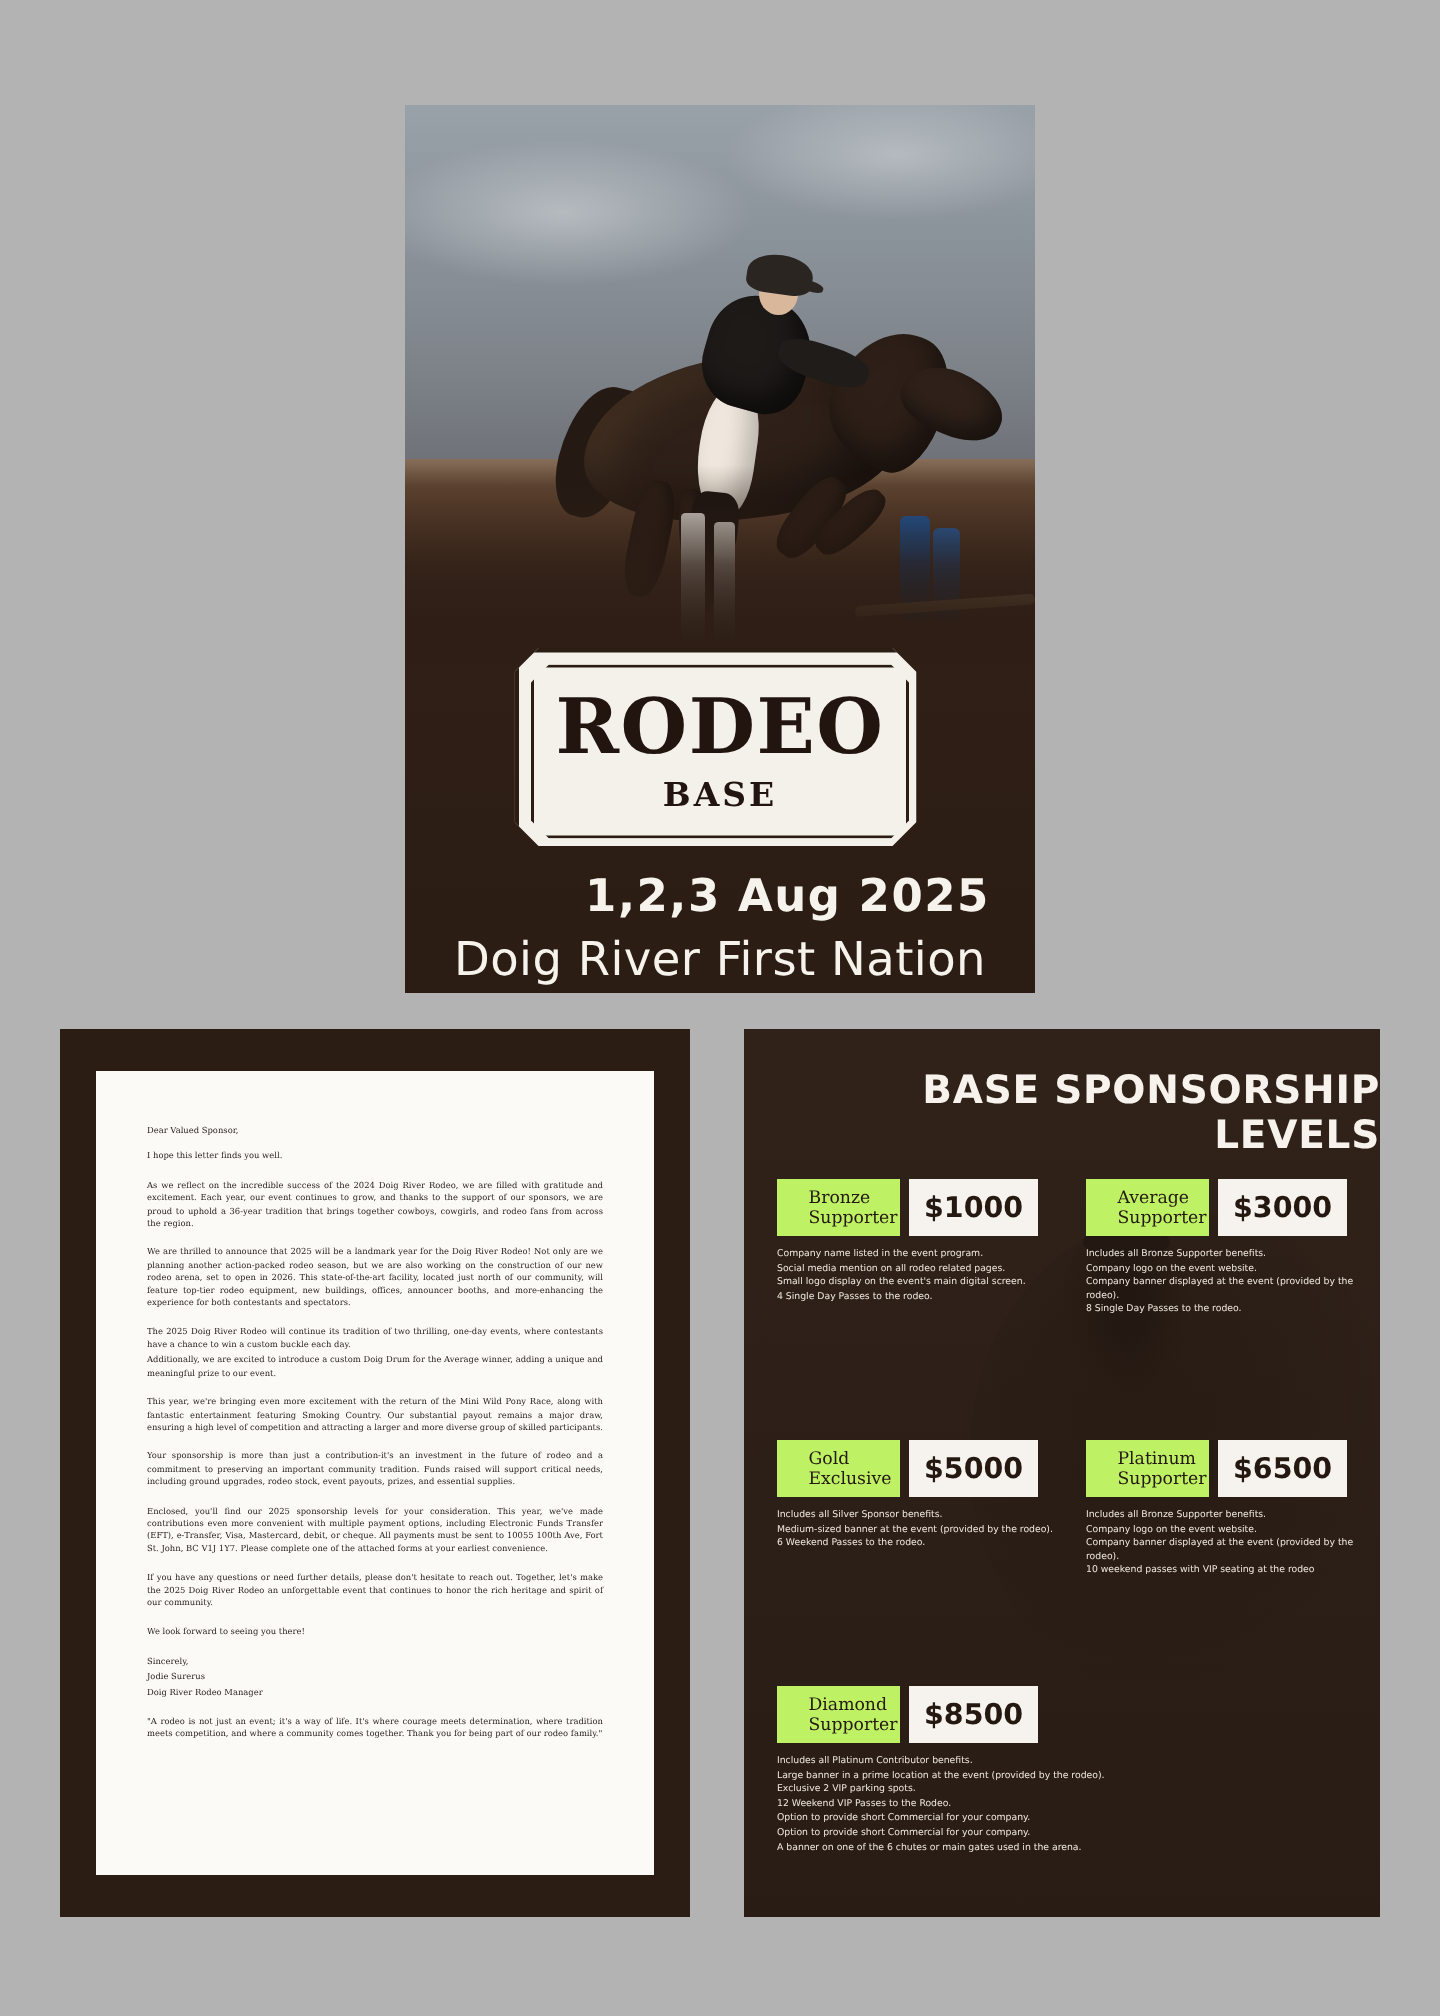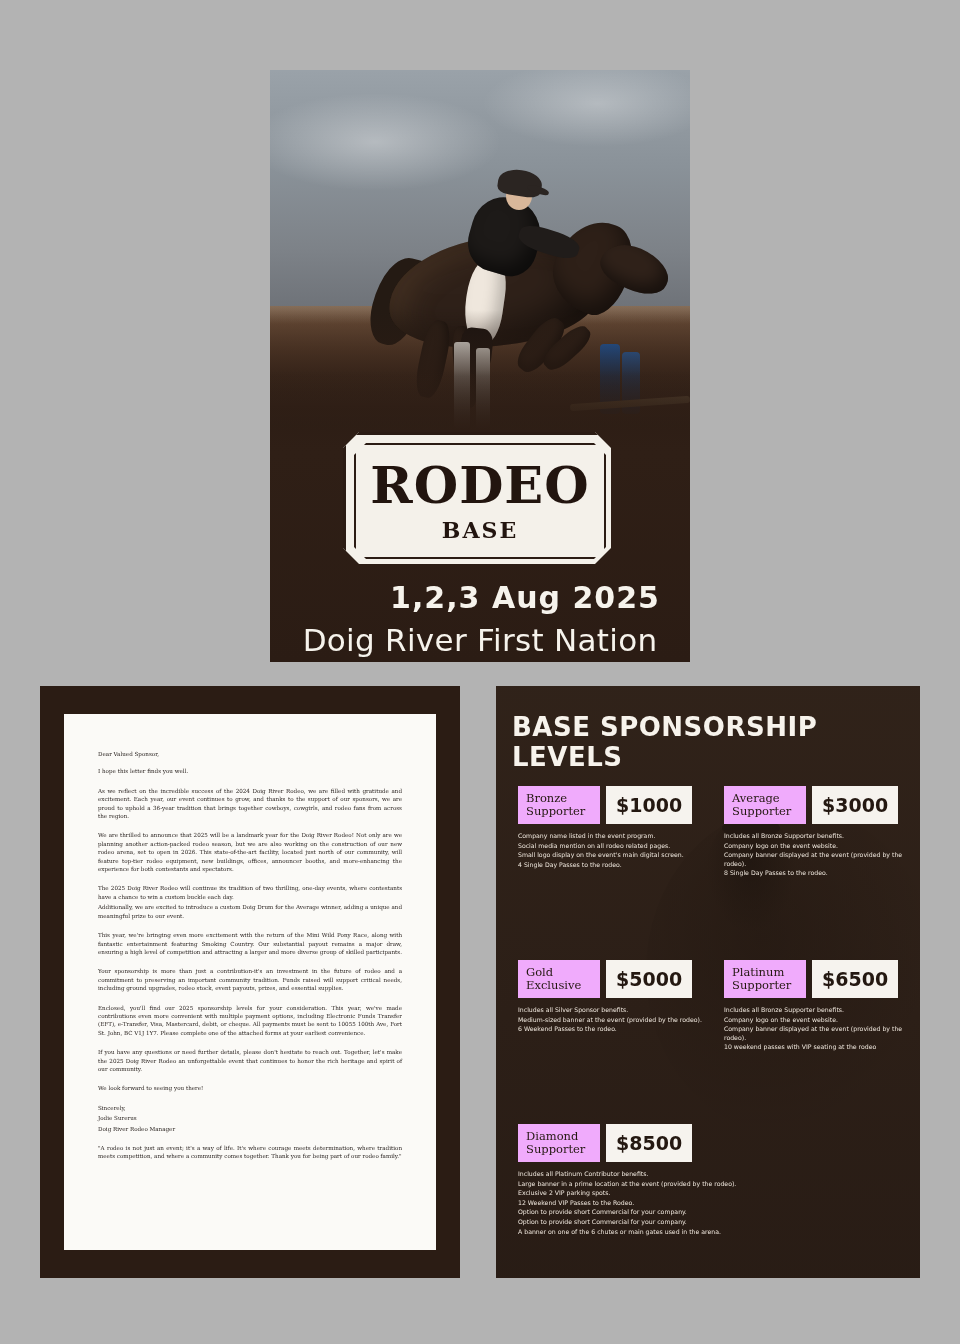--- a/index.html
+++ b/index.html
@@ -218,30 +218,30 @@
   }
   .spons-hat:after{
     content:"";position:absolute;left:16px;top:-12px;width:26px;height:16px;
     background:#1d1410;border-radius:40% 40% 20% 20%;
   }
   .spons-overlay{
     position:absolute;inset:0;
     background:linear-gradient(180deg,rgba(40,28,20,.55),rgba(34,23,17,.72));
   }
   .spons-title{
-    position:absolute;left:0;top:26px;width:100%;text-align:left;
+    position:absolute;left:0;top:26px;width:100%;text-align:right;
     font-family:"DejaVu Sans", sans-serif;font-weight:700;
-    font-size:26px;letter-spacing:.5px;color:#f7f3ec;padding-left:16px;
+    font-size:26px;letter-spacing:.5px;color:#f7f3ec;
   }
   .tier{position:absolute;}
   .tier-head{display:flex;align-items:stretch;}
   .tier-name{
-    background:#f0abfc;color:#241811;
+    background:#bef264;color:#241811;
     font-family:"DejaVu Serif", serif;font-size:11.5px;line-height:13px;
-    padding:6px 8px;width:82px;box-sizing:border-box;
+    padding:6px 21px;width:82px;box-sizing:border-box;
   }
   .tier-price{
     background:#f6f3ee;color:#241811;margin-left:6px;
     font-family:"DejaVu Sans", sans-serif;font-weight:700;font-size:19px;
     display:flex;align-items:center;justify-content:center;
     padding:0 10px;min-width:74px;box-sizing:border-box;
   }
   .tier-benefits{
     margin-top:8px;color:#efe7dd;
     font-family:"DejaVu Sans", sans-serif;font-size:6.2px;line-height:8.6px;

